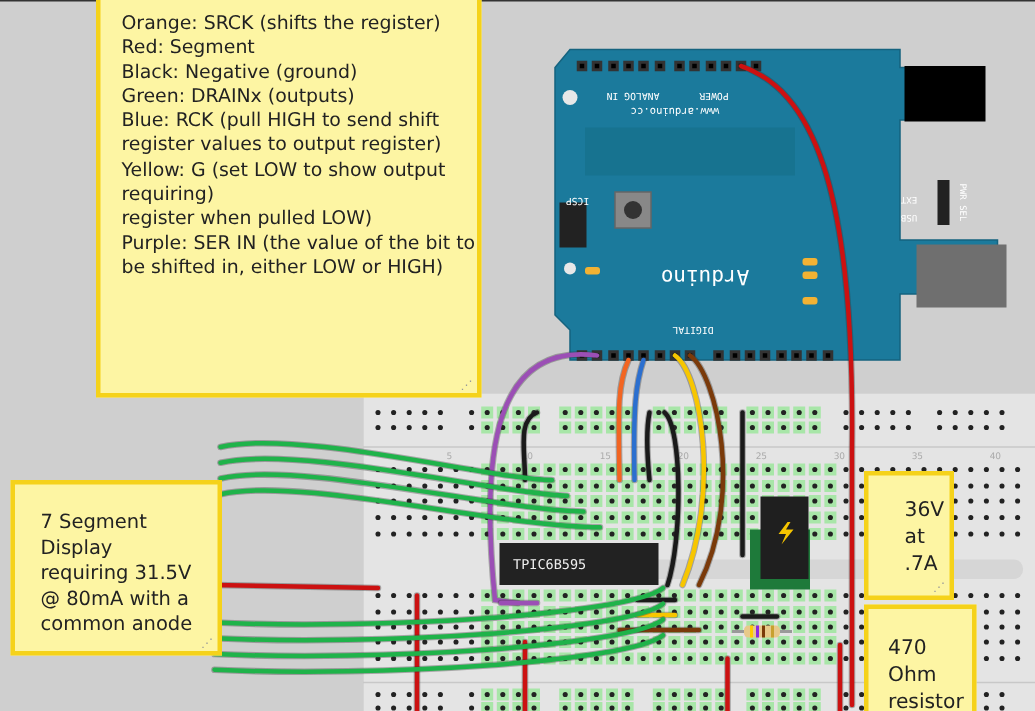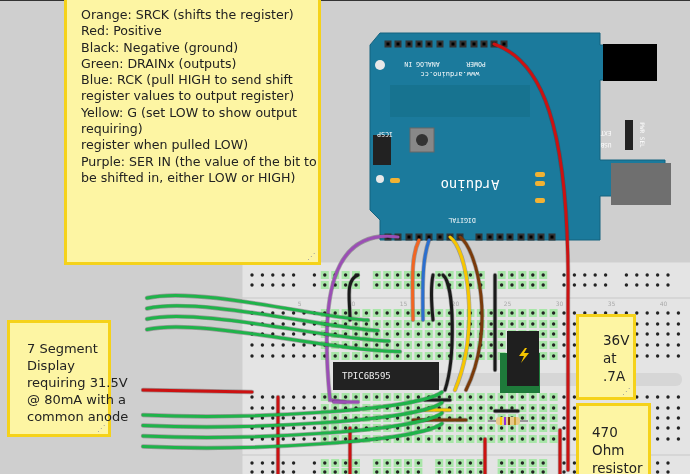--- a/index.html
+++ b/index.html
@@ -3,21 +3,21 @@
 <meta charset="utf-8">
 <style>
   html,body{margin:0;padding:0;}
   body{width:690px;height:474px;overflow:hidden;background:#cfcfcf;position:relative;font-family:"DejaVu Sans",sans-serif;}
   .topbar{position:absolute;left:0;top:0;width:690px;height:1px;background:#333;}
   #scene{position:absolute;left:0;top:0;}
   .note{position:absolute;background:#fdf5a3;border:3px solid #f5d21a;box-sizing:border-box;color:#222;font-family:"DejaVu Sans",sans-serif;}
   .note .line{display:block;white-space:nowrap;}
   .note .grip{position:absolute;right:3px;bottom:1px;font-size:8px;color:#999;line-height:8px;}
   #legend-note{left:64px;top:-3px;width:257px;height:268px;padding:7px 0 0 14px;font-size:12.6px;line-height:16.3px;}
-  #display-note{left:7px;top:320px;width:104px;height:117px;padding:17px 0 0 17px;font-size:13px;line-height:17px;}
+  #display-note{left:7px;top:320px;width:141px;height:117px;padding:17px 0 0 17px;font-size:13px;line-height:17px;}
   #supply-note{left:576px;top:314px;width:60px;height:86px;padding:14px 0 0 24px;font-size:13.5px;line-height:18px;}
   #resistor-note{left:576px;top:403px;width:75px;height:80px;padding:17px 0 0 13px;font-size:13.5px;line-height:18px;}
 </style>
 </head>
 <body>
 
 <div class="topbar"></div>
 
 <svg id="scene" width="690" height="474" viewBox="0 0 690 474">
 
@@ -1065,21 +1065,21 @@
     <rect x="496" y="417" width="24" height="8" rx="3" fill="#e8c98a"></rect>
     <rect x="500" y="417" width="2" height="8" fill="#ffcc00"></rect>
     <rect x="504" y="417" width="2" height="8" fill="#8a2be2"></rect>
     <rect x="508" y="417" width="2" height="8" fill="#7a3a0a"></rect>
     <rect x="514" y="417" width="2" height="8" fill="#c8a030"></rect>
   </g>
 </svg>
 
 <div class="note" id="legend-note">
   <span class="line">Orange: SRCK (shifts the register)</span>
-  <span class="line">Red: Positive</span>
+  <span class="line">Red: Segment</span>
   <span class="line">Black: Negative (ground)</span>
   <span class="line">Green: DRAINx (outputs)</span>
   <span class="line">Blue: RCK (pull HIGH to send shift</span>
   <span class="line">register values to output register)</span>
   <span class="line">Yellow: G (set LOW to show output</span>
   <span class="line">requiring)</span>
   <span class="line">register when pulled LOW)</span>
   <span class="line">Purple: SER IN (the value of the bit to</span>
   <span class="line">be shifted in, either LOW or HIGH)</span>
   <span class="grip">⋰</span>

